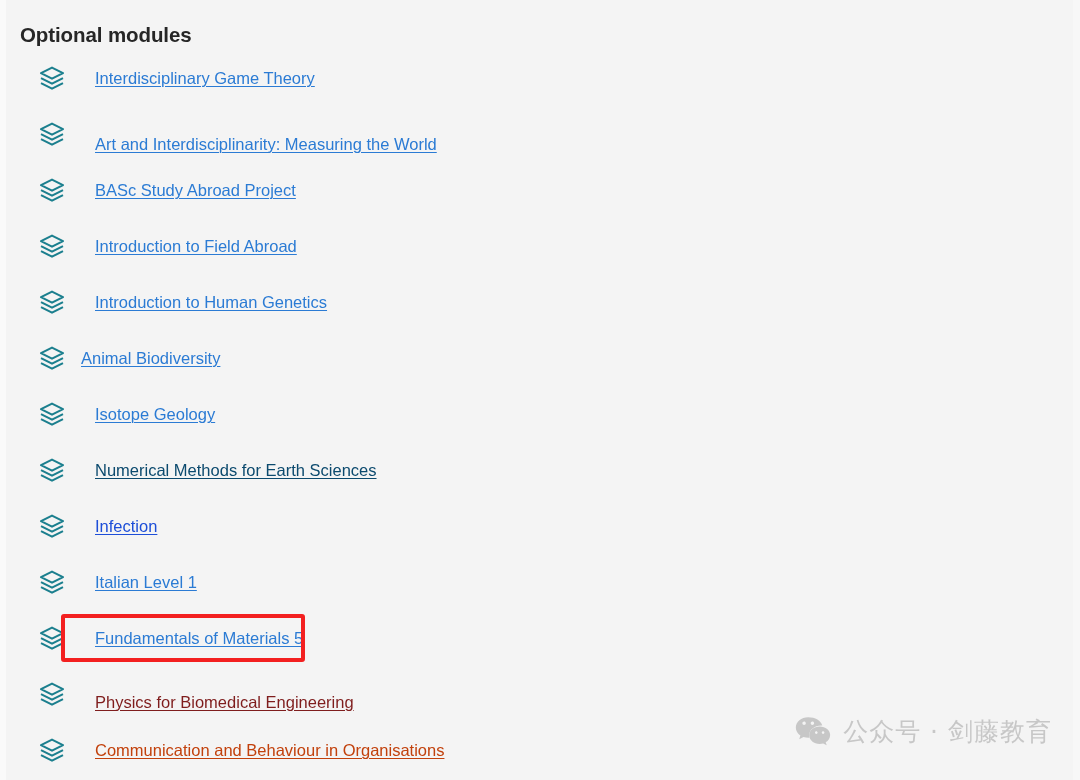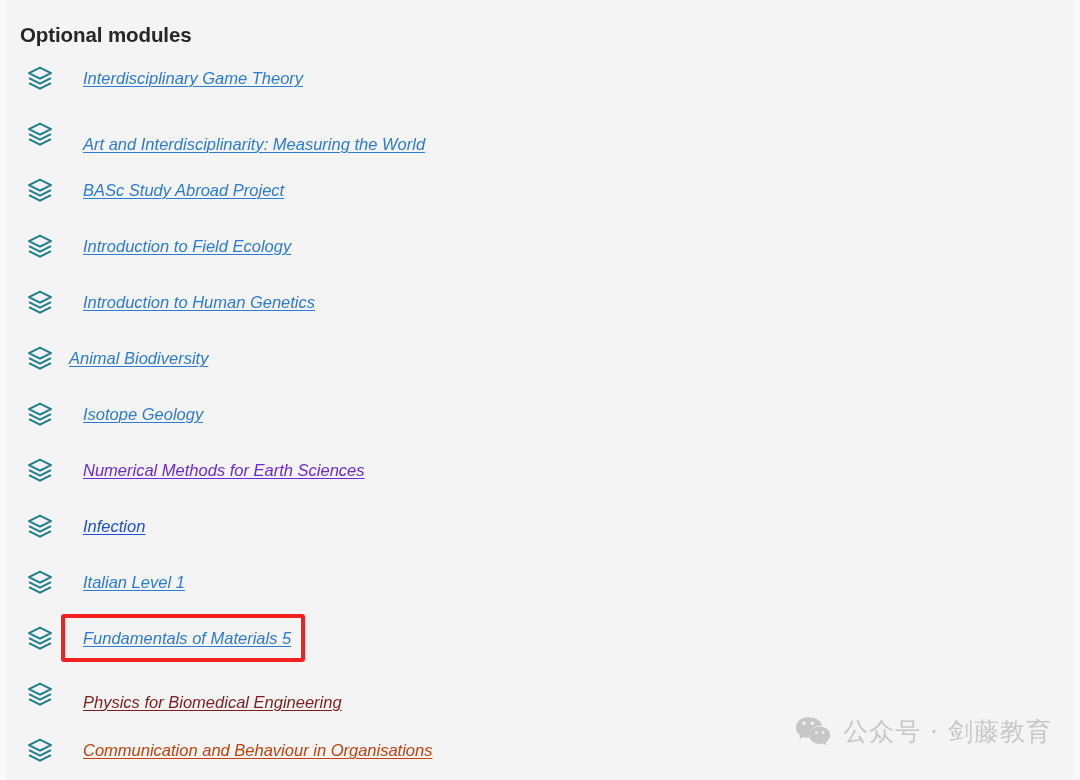--- a/index.html
+++ b/index.html
@@ -43,27 +43,26 @@
     font-size: 20.5px;
     font-weight: bold;
     color: #262626;
     letter-spacing: -0.1px;
     line-height: 28px;
     white-space: nowrap;
   }
 
   .module-list {
     position: absolute;
-    left: 4px;
+    left: 16px;
     top: 50px;
     width: 942px;
     list-style: none;
     margin: 0;
     padding: 0;
-    font-style: italic;
   }
 
   .module-item {
     position: relative;
     height: 56px;
     display: flex;
     align-items: center;
   }
 
   .layers-icon {
@@ -163,21 +162,21 @@
         <a class="module-link" style="color: rgb(43, 123, 212);">BASc Study Abroad Project</a>
       </li>
       <li class="module-item">
         <span style="display: flex;">
           <svg class="layers-icon" viewBox="0 0 26 26" xmlns="http://www.w3.org/2000/svg">
             <path fill="none" stroke="#1b7f8e" stroke-width="2.1" stroke-linejoin="round" d="M13 2.6 L24 8.1 L13 13.6 L2 8.1 Z"></path>
             <path fill="none" stroke="#1b7f8e" stroke-width="2.1" stroke-linejoin="round" d="M2 13.1 L13 18.6 L24 13.1"></path>
             <path fill="none" stroke="#1b7f8e" stroke-width="2.1" stroke-linejoin="round" d="M2 18.1 L13 23.6 L24 18.1"></path>
           </svg>
         </span>
-        <a class="module-link" style="color: rgb(43, 123, 212);">Introduction to Field Ecology</a>
+        <a class="module-link" style="color: rgb(43, 123, 212);">Introduction to Field Abroad</a>
       </li>
       <li class="module-item">
         <span style="display: flex;">
           <svg class="layers-icon" viewBox="0 0 26 26" xmlns="http://www.w3.org/2000/svg">
             <path fill="none" stroke="#1b7f8e" stroke-width="2.1" stroke-linejoin="round" d="M13 2.6 L24 8.1 L13 13.6 L2 8.1 Z"></path>
             <path fill="none" stroke="#1b7f8e" stroke-width="2.1" stroke-linejoin="round" d="M2 13.1 L13 18.6 L24 13.1"></path>
             <path fill="none" stroke="#1b7f8e" stroke-width="2.1" stroke-linejoin="round" d="M2 18.1 L13 23.6 L24 18.1"></path>
           </svg>
         </span>
         <a class="module-link" style="color: rgb(43, 123, 212);">Introduction to Human Genetics</a>
@@ -203,21 +202,21 @@
         <a class="module-link" style="color: rgb(43, 123, 212);">Isotope Geology</a>
       </li>
       <li class="module-item">
         <span style="display: flex;">
           <svg class="layers-icon" viewBox="0 0 26 26" xmlns="http://www.w3.org/2000/svg">
             <path fill="none" stroke="#1b7f8e" stroke-width="2.1" stroke-linejoin="round" d="M13 2.6 L24 8.1 L13 13.6 L2 8.1 Z"></path>
             <path fill="none" stroke="#1b7f8e" stroke-width="2.1" stroke-linejoin="round" d="M2 13.1 L13 18.6 L24 13.1"></path>
             <path fill="none" stroke="#1b7f8e" stroke-width="2.1" stroke-linejoin="round" d="M2 18.1 L13 23.6 L24 18.1"></path>
           </svg>
         </span>
-        <a class="module-link" style="color: #6d28d9;">Numerical Methods for Earth Sciences</a>
+        <a class="module-link" style="color: #0c4a6e;">Numerical Methods for Earth Sciences</a>
       </li>
       <li class="module-item">
         <span style="display: flex;">
           <svg class="layers-icon" viewBox="0 0 26 26" xmlns="http://www.w3.org/2000/svg">
             <path fill="none" stroke="#1b7f8e" stroke-width="2.1" stroke-linejoin="round" d="M13 2.6 L24 8.1 L13 13.6 L2 8.1 Z"></path>
             <path fill="none" stroke="#1b7f8e" stroke-width="2.1" stroke-linejoin="round" d="M2 13.1 L13 18.6 L24 13.1"></path>
             <path fill="none" stroke="#1b7f8e" stroke-width="2.1" stroke-linejoin="round" d="M2 18.1 L13 23.6 L24 18.1"></path>
           </svg>
         </span>
         <a class="module-link" style="color: #1d4ed8;">Infection</a>

